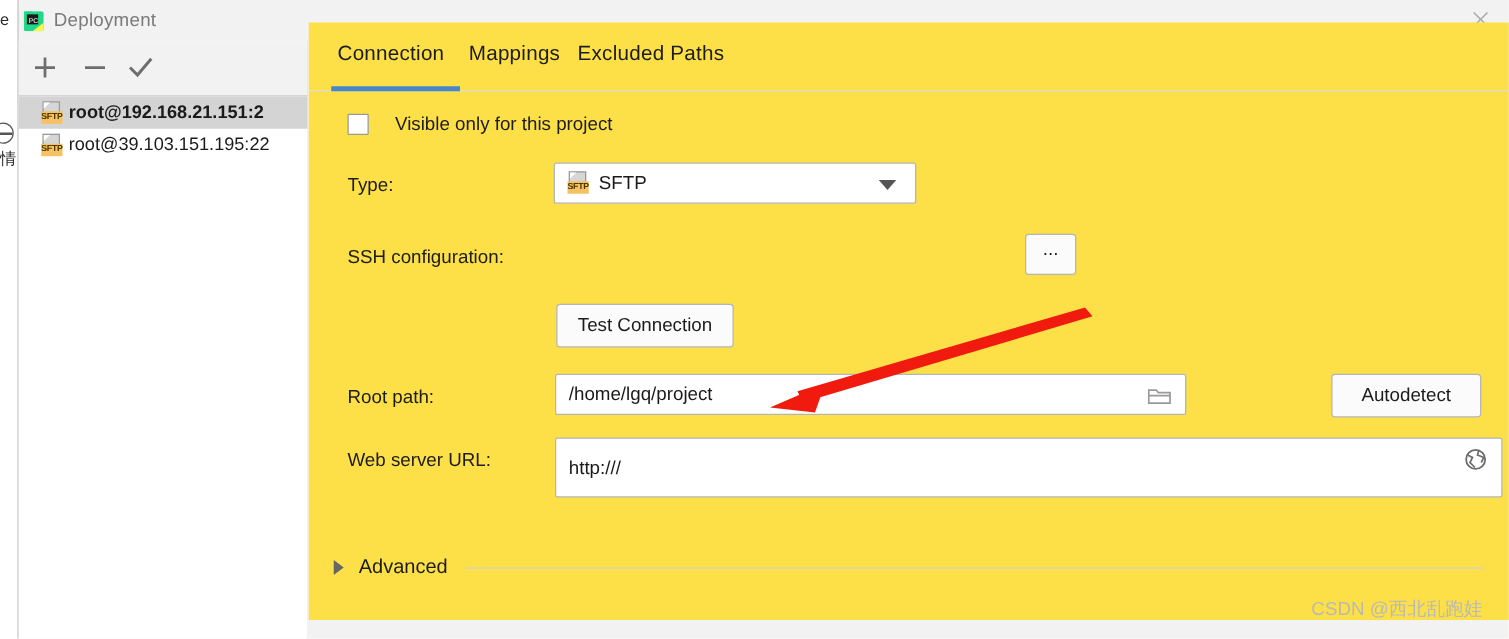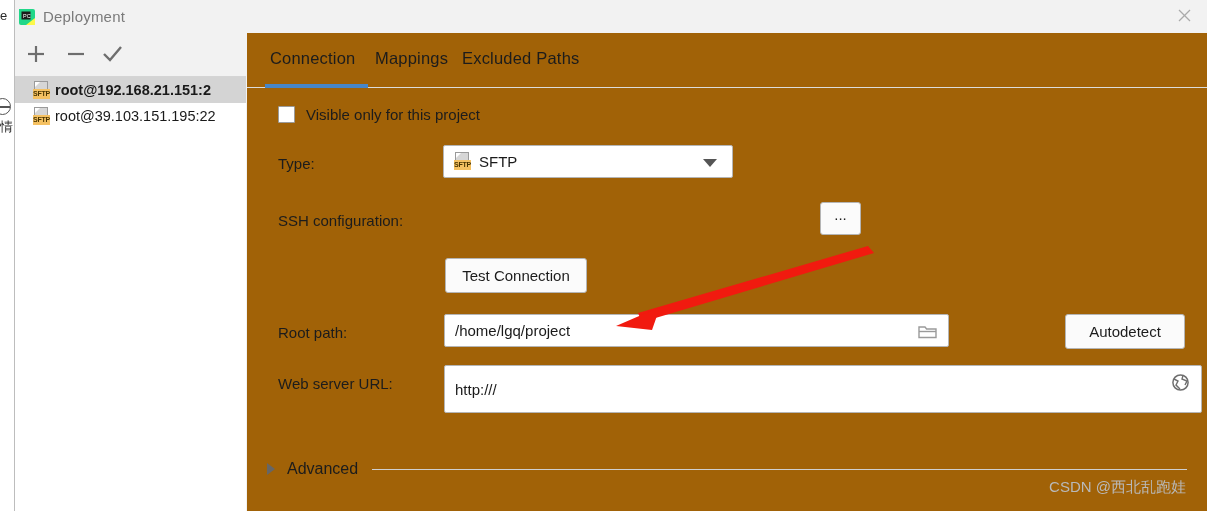--- a/index.html
+++ b/index.html
@@ -161,23 +161,23 @@
     font-weight: bold;
     line-height: 10px;
     text-align: center;
     letter-spacing: -0.2px;
     font-family: "Liberation Sans", sans-serif;
   }
 
   
   .right-panel {
     position: absolute;
-    left: 232px; top: 33px;
+    left: 232px; top: 18px;
     width: 961px; height: 478px;
-    background: #a16207;
+    background: #fde047;
   }
 
   .tabs {
     position: absolute;
     left: 0; top: 16px;
     width: 961px; height: 39px;
   }
   .tab {
     position: absolute;
     top: 0;
@@ -208,20 +208,21 @@
     color: #1c1c1c;
     white-space: nowrap;
   }
 
   .checkbox-row {
     position: absolute;
     left: 31px; top: 73px;
     display: flex;
     align-items: center;
     cursor: pointer;
+    gap: 10px;
   }
   .checkbox {
     width: 17px; height: 17px;
     border: 1px solid #9b9b9b;
     background: #ffffff;
     border-radius: 1px;
   }
   .checkbox-label {
     margin-left: 11px;
     font-size: 15px;

